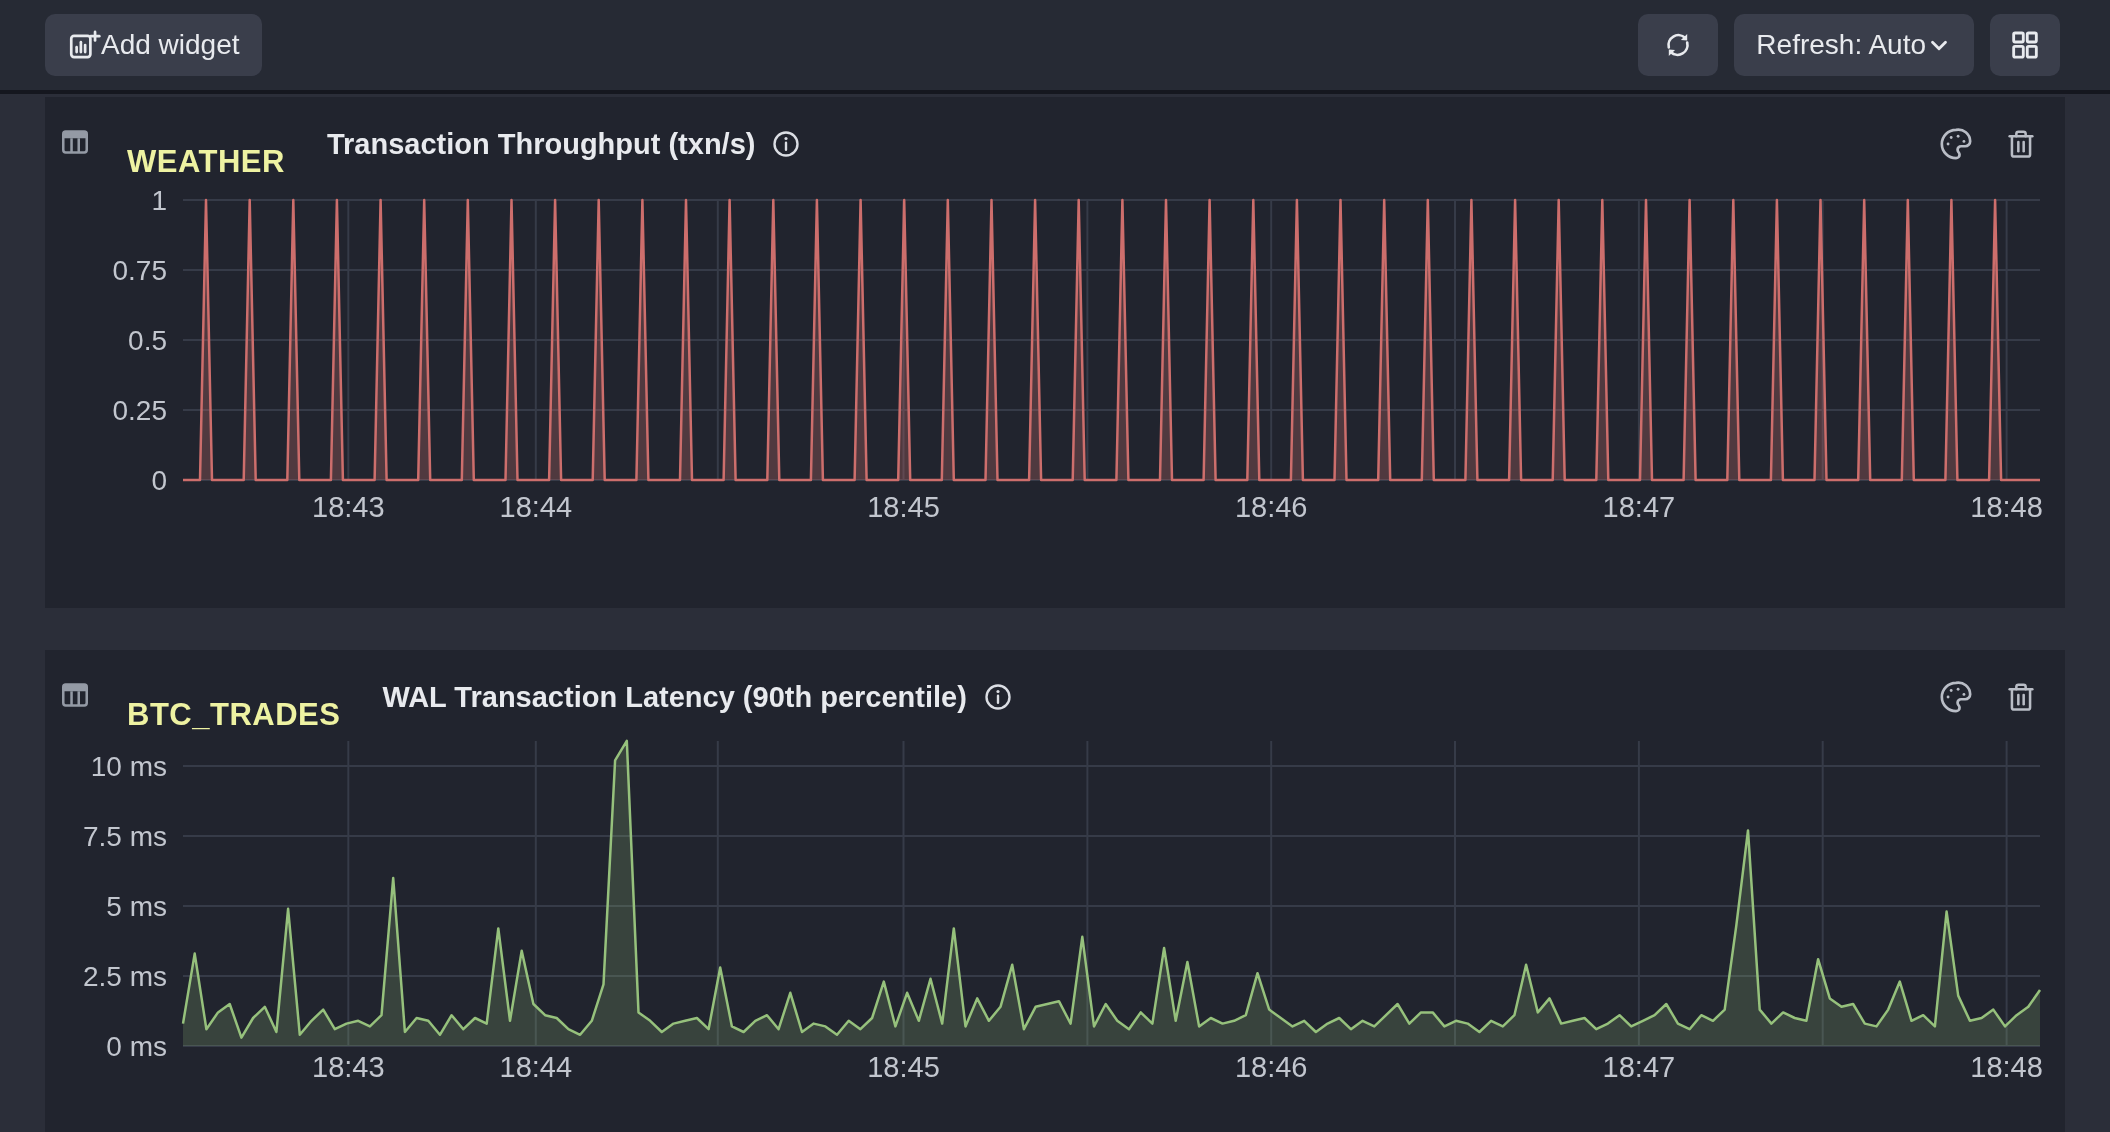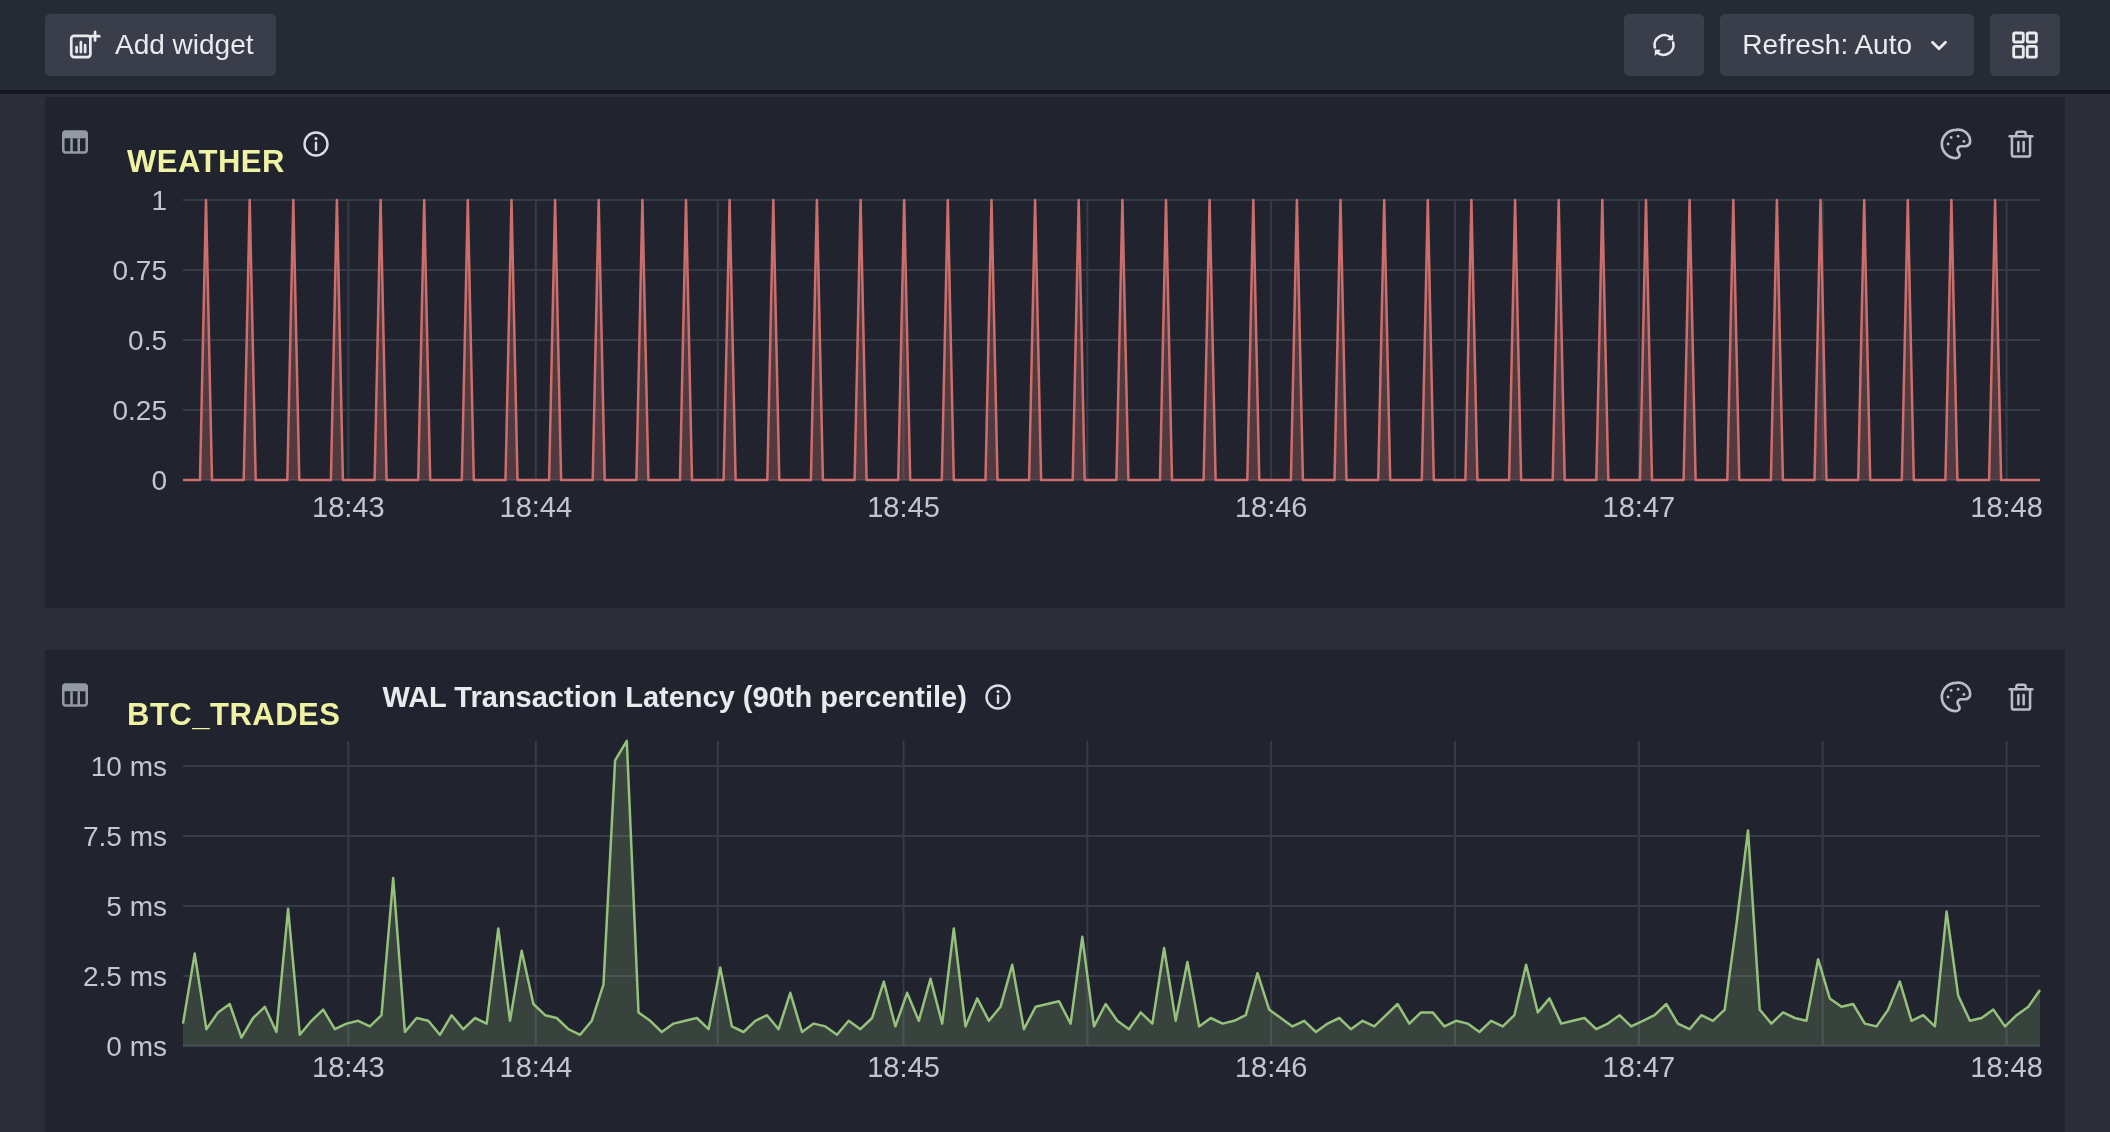--- a/index.html
+++ b/index.html
@@ -12,23 +12,23 @@
   
   .topbar{
     position:absolute;top:0;left:0;width:2110px;height:90px;
     background:#262a34;display:flex;align-items:center;
     padding:0 50px 0 45px;box-sizing:border-box;
   }
   .topbar-divider{
     position:absolute;top:90px;left:0;width:2110px;height:4px;background:#15171f;
   }
   .tb-btn{
-    height:62px;background:#3a3e4b;border:none;border-radius:5px;
+    height:62px;background:#3a3e4b;border:none;border-radius:10px;
     color:#e8eaee;font-size:28px;font-family:inherit;
-    display:flex;align-items:center;gap:14px;padding:0 22px;cursor:pointer;
+    display:flex;align-items:center;padding:0 22px;cursor:pointer;
   }
   .tb-btn svg{display:block;}
   .tb-spacer{flex:1;}
   .tb-right{display:flex;align-items:flex-start;gap:16px;}
   .icon-only{padding:0 24px;}
   
   .widget{
     position:absolute;left:45px;width:2020px;height:511px;background:#21242e;
   }
   #widget-0{top:97px;}
@@ -142,20 +142,21 @@
   <div class="w-header">
     <span>
       <svg width="32" height="32" viewBox="0 0 24 24" fill="none" stroke="#949aa5" stroke-width="1.9" stroke-linejoin="round">
         <rect x="3.2" y="4.2" width="17.6" height="15.6" rx="1.8"></rect>
         <rect x="3.2" y="4.2" width="17.6" height="5" fill="#949aa5" stroke="none"></rect>
         <line x1="9.4" y1="9.2" x2="9.4" y2="19.8"></line>
         <line x1="14.8" y1="9.2" x2="14.8" y2="19.8"></line>
       </svg>
     </span>
     <span class="w-source">WEATHER</span>
+    <span class="w-title">Transaction Throughput (txn/s)</span>
     <span class="w-info">
       <svg width="30" height="30" viewBox="0 0 24 24" fill="none" stroke="#dbdee4" stroke-width="1.9" stroke-linecap="round">
         <circle cx="12" cy="12" r="9.2"></circle>
         <line x1="12" y1="11" x2="12" y2="16.6"></line>
         <circle cx="12" cy="7.6" r="1.25" fill="#dbdee4" stroke="none"></circle>
       </svg>
     </span>
     <span class="w-actions">
       <span>
         <svg width="34" height="34" viewBox="0 0 24 24" fill="none" stroke="#b9bdc6" stroke-width="1.9" stroke-linecap="round" stroke-linejoin="round">

